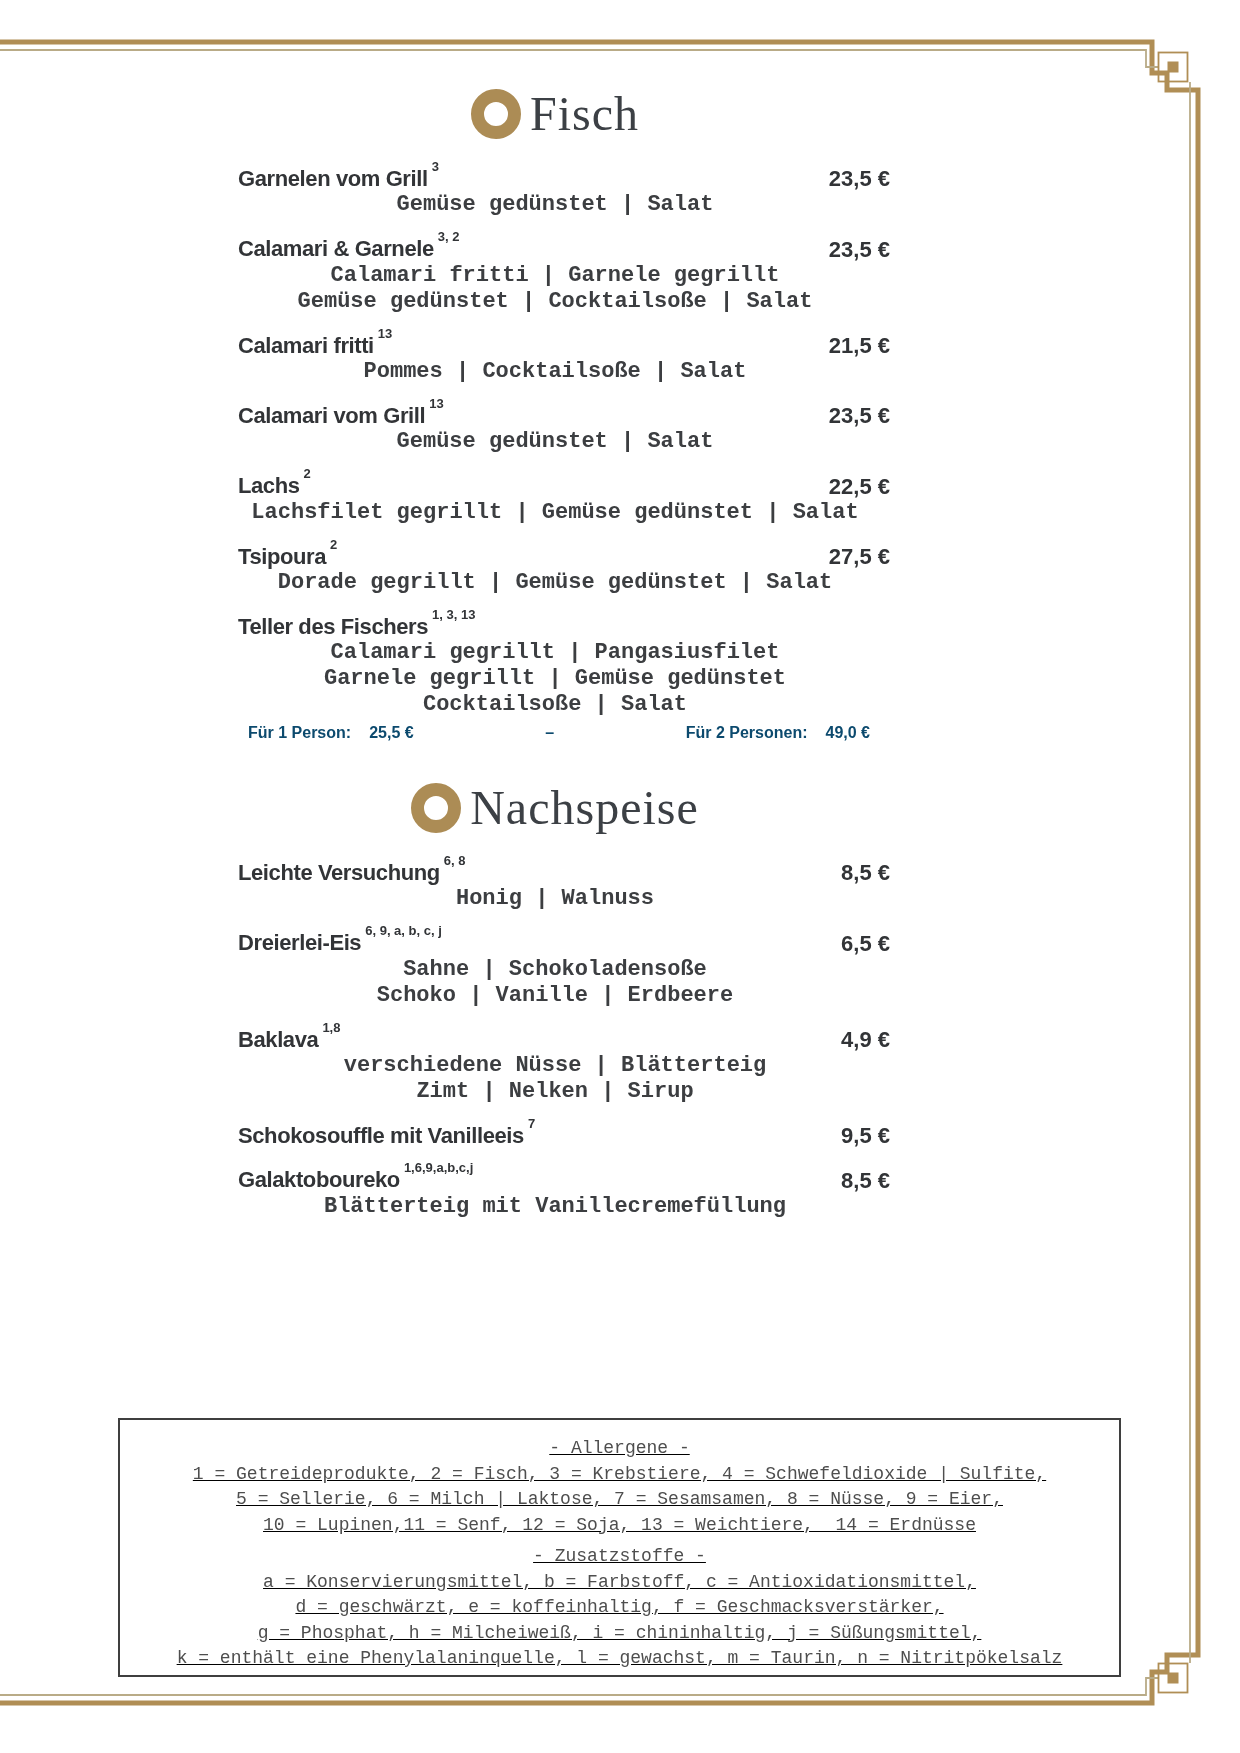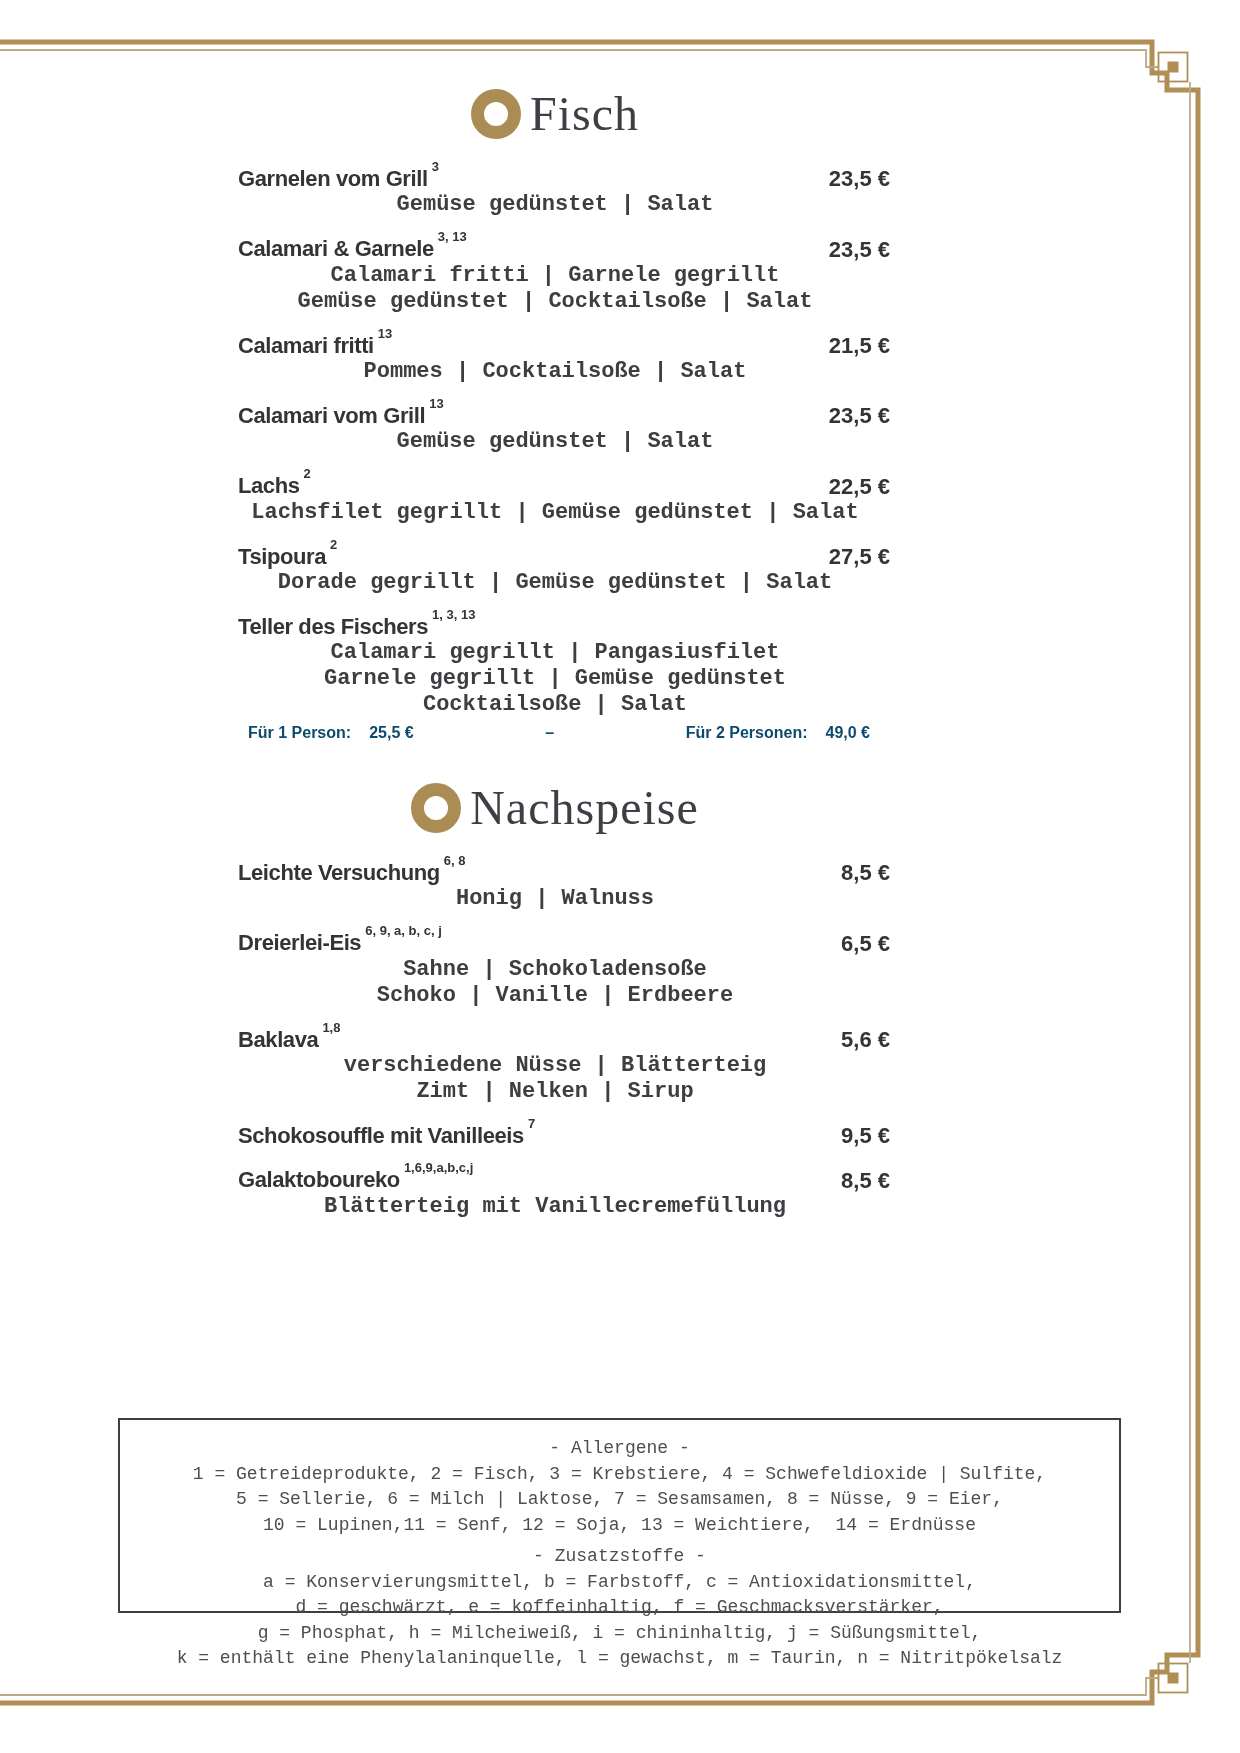--- a/index.html
+++ b/index.html
@@ -54,23 +54,24 @@
   }
   .pricing-row{
     display:flex;justify-content:space-between;align-items:baseline;
     font-weight:700;font-size:16px;color:#0c4a6e;line-height:27px;
     padding:1px 20px 0 28px;
   }
   .pricing-row .price-val{margin-left:18px;}
 
   
   .footnote-box{
-    position:absolute;left:118px;top:1418px;width:1003px;height:195px;
+    position:absolute;left:118px;top:1418px;width:1003px;height:259px;
     box-sizing:border-box;border:2px solid #3f3f3f;background:#ffffff;
     padding-top:16px;
+    text-decoration:underline;
   }
   .fn-group + .fn-group{margin-top:6px;}
   .fn-heading,.fn-line{
     font-family:"Liberation Mono",monospace;font-weight:400;
     font-size:18px;line-height:25.5px;color:#4e4e4e;
     text-align:center;white-space:pre;
   }
 </style>
 </head>
 <body>
@@ -100,21 +101,21 @@
       <span class="item-price">23,5 €</span>
     </div>
     <div class="item-desc">
             <div class="desc-line">Gemüse gedünstet | Salat</div>
           </div>
 
   </div>
 
   <div class="menu-item">
     <div class="item-head">
-      <span class="item-name"><span class="item-name-text">Calamari &amp; Garnele</span><sup class="item-sup">3, 13</sup></span>
+      <span class="item-name"><span class="item-name-text">Calamari &amp; Garnele</span><sup class="item-sup">3, 2</sup></span>
       <span class="item-price">23,5 €</span>
     </div>
     <div class="item-desc">
             <div class="desc-line">Calamari fritti | Garnele gegrillt</div>
             <div class="desc-line">Gemüse gedünstet | Cocktailsoße | Salat</div>
           </div>
 
   </div>
 
   <div class="menu-item">
@@ -205,21 +206,21 @@
     <div class="item-desc">
             <div class="desc-line">Sahne | Schokoladensoße</div>
             <div class="desc-line">Schoko | Vanille | Erdbeere</div>
           </div>
 
   </div>
 
   <div class="menu-item">
     <div class="item-head">
       <span class="item-name"><span class="item-name-text">Baklava</span><sup class="item-sup">1,8</sup></span>
-      <span class="item-price">5,6 €</span>
+      <span class="item-price">4,9 €</span>
     </div>
     <div class="item-desc">
             <div class="desc-line">verschiedene Nüsse | Blätterteig</div>
             <div class="desc-line">Zimt | Nelken | Sirup</div>
           </div>
 
   </div>
 
   <div class="menu-item">
     <div class="item-head">

